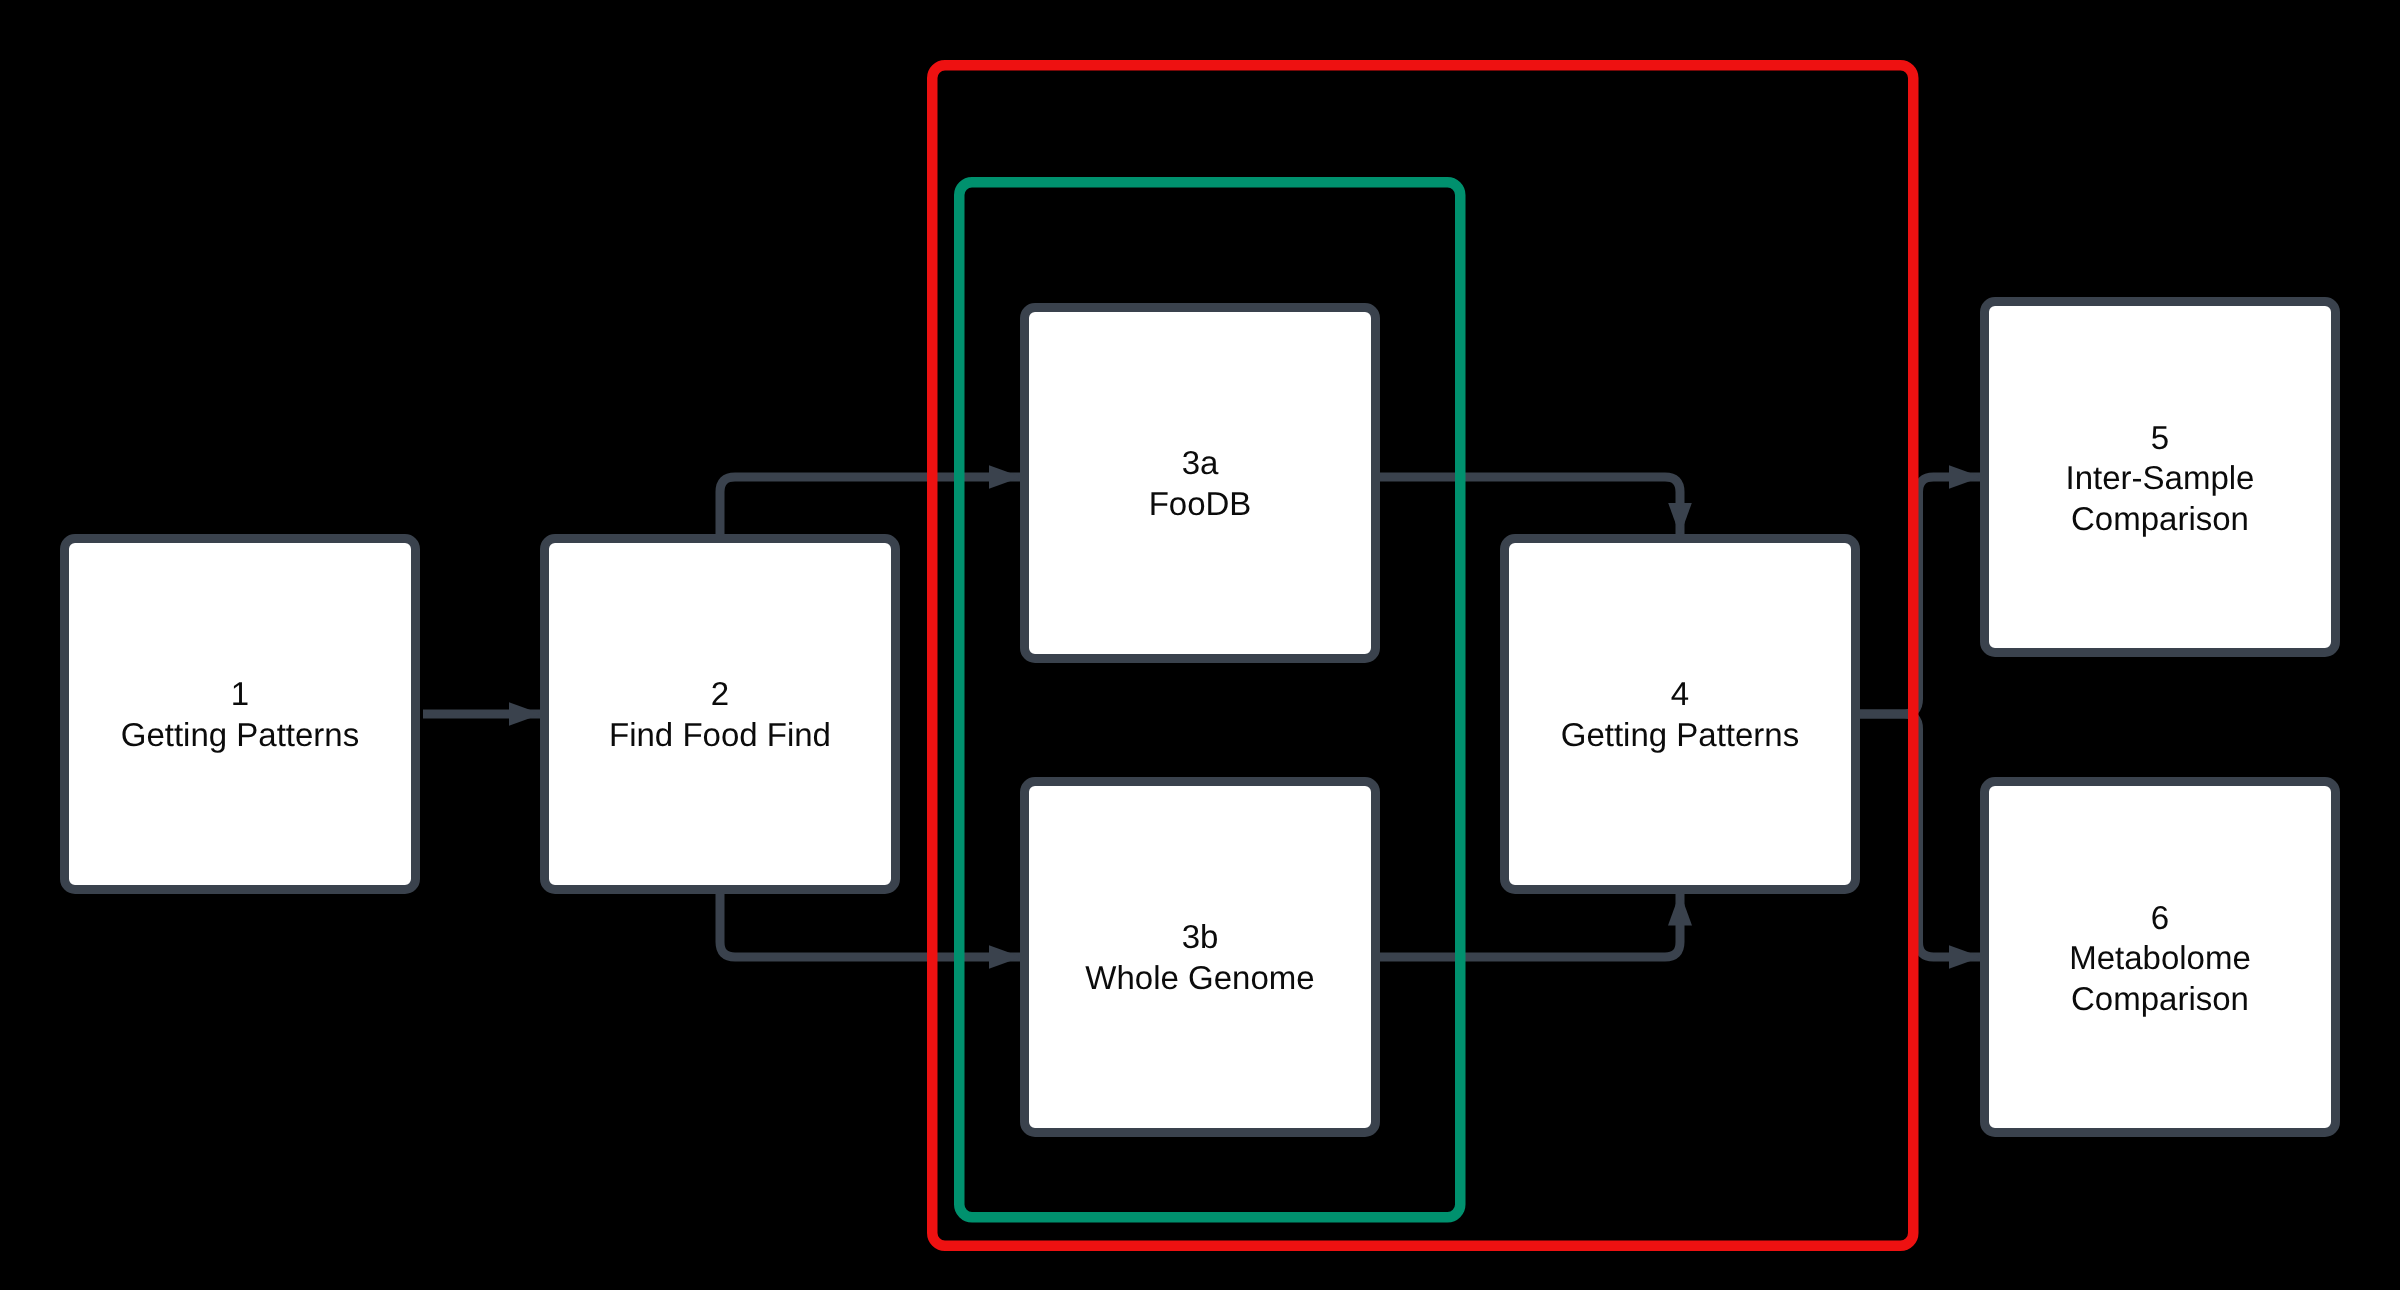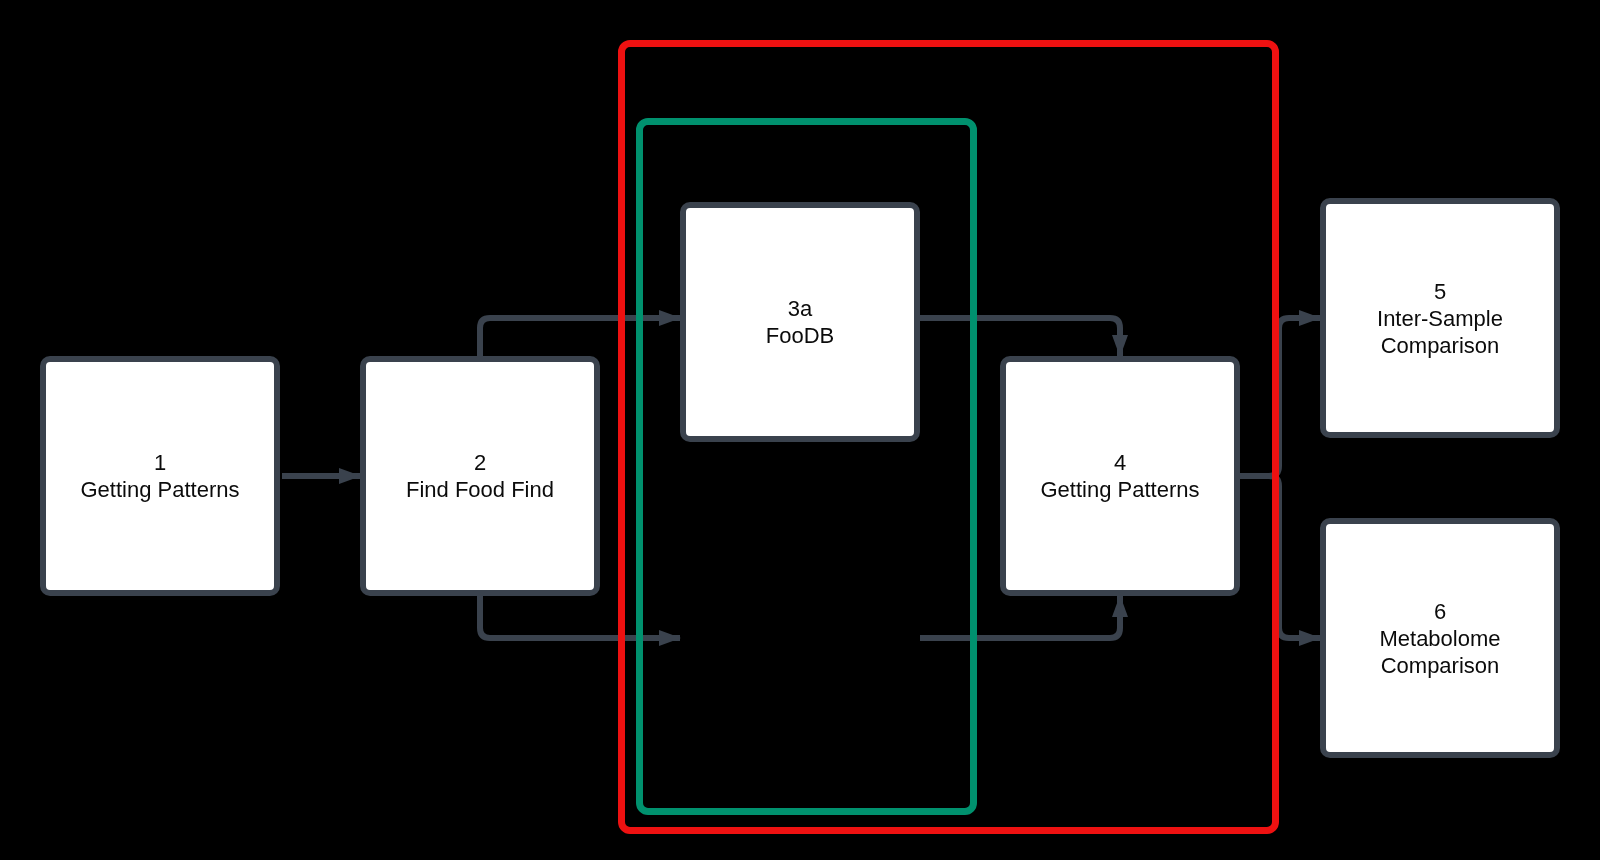--- a/index.html
+++ b/index.html
@@ -97,20 +97,25 @@
     <div class="line">Find Food Find</div>
     <div class="line"></div>
   </div>
 
   <div class="node pos-3a">
     <div class="line">3a</div>
     <div class="line">FooDB</div>
     <div class="line"></div>
   </div>
 
+  <div class="node pos-3b">
+    <div class="line">3b</div>
+    <div class="line">Whole Genome</div>
+    <div class="line"></div>
+  </div>
 
   <div class="node pos-4">
     <div class="line">4</div>
     <div class="line">Getting Patterns</div>
     <div class="line"></div>
   </div>
 
   <div class="node pos-5">
     <div class="line">5</div>
     <div class="line">Inter-Sample</div>

